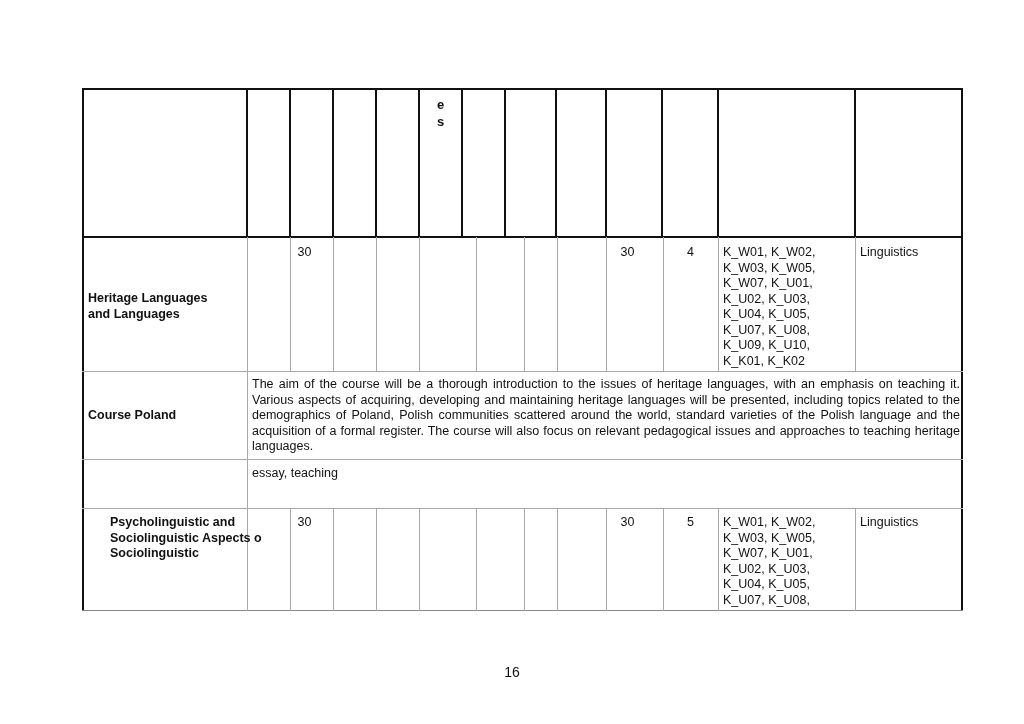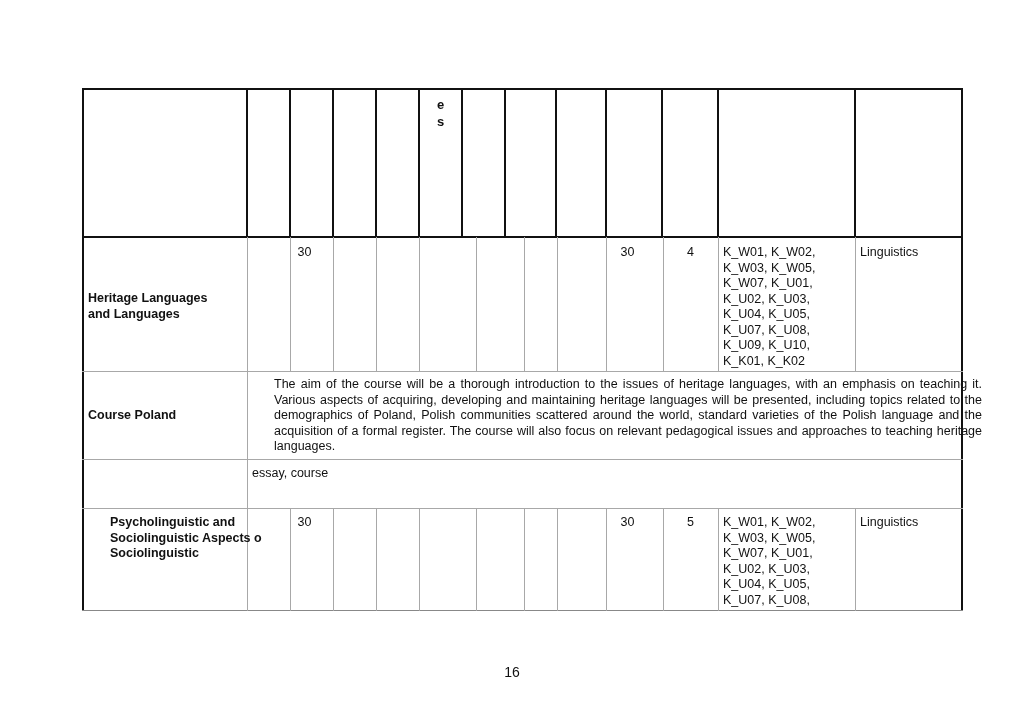--- a/index.html
+++ b/index.html
@@ -8,21 +8,21 @@
   .page { position: absolute; left: 0; top: 0; width: 1024px; height: 724px; }
   .tbl { position: absolute; left: 82px; top: 88px; width: 881px; height: 523px; }
   .cell { position: absolute; box-sizing: border-box; font-size: 12.5px; line-height: 15.5px; }
   .bold { font-weight: bold; }
   .vline { position: absolute; background: #a8a8a8; width: 1px; }
   .vline.dark { background: #111; width: 2px; }
   .hline { position: absolute; background: #a8a8a8; height: 1px; }
   .hline.dark { background: #111; height: 2px; }
   .num { text-align: center; }
   .page-number { position: absolute; left: 0; width: 1024px; top: 664px; text-align: center; font-size: 14px; }
-  .para { text-align: justify; text-align-last: left; margin-left: 22px; }
+  .para { text-align: justify; text-align-last: left; }
 </style>
 </head>
 <body>
 
 <div class="page">
   <div class="tbl">
 
     <div class="hline dark" style="left:0;top:0;width:881px;"></div>
     <div class="hline dark" style="left:0;top:148px;width:881px;"></div>
 
@@ -78,21 +78,21 @@
         <div>K_K01, K_K02</div>
       </div>
     <div class="cell" style="left:778px;top:157px;width:100px;">Linguistics</div>
 
     <div class="hline" style="left:0;top:371px;width:881px;"></div>
     <div class="vline" style="left:165px;top:283px;height:137px;"></div>
     <div class="cell bold" style="left:6px;top:320px;width:158px;">Course Poland</div>
     <div class="cell para" style="left:170px;top:289px;width:708px;">The aim of the course will be a thorough introduction to the issues of heritage languages, with an emphasis on teaching it. Various aspects of acquiring, developing and maintaining heritage languages will be presented, including topics related to the demographics of Poland, Polish communities scattered around the world, standard varieties of the Polish language and the acquisition of a formal register. The course will also focus on relevant pedagogical issues and approaches to teaching heritage languages.</div>
 
     <div class="hline" style="left:0;top:420px;width:881px;"></div>
-    <div class="cell" style="left:170px;top:378px;width:700px;">essay, course</div>
+    <div class="cell" style="left:170px;top:378px;width:700px;">essay, teaching</div>
 
     <div class="hline" style="left:0;top:522px;width:881px;background:#888;"></div>
     <div class="vline" style="left:165px;top:420px;height:103px;"></div>
     <div class="vline" style="left:208px;top:420px;height:103px;"></div>
     <div class="vline" style="left:251px;top:420px;height:103px;"></div>
     <div class="vline" style="left:294px;top:420px;height:103px;"></div>
     <div class="vline" style="left:337px;top:420px;height:103px;"></div>
     <div class="vline" style="left:394px;top:420px;height:103px;"></div>
     <div class="vline" style="left:442px;top:420px;height:103px;"></div>
     <div class="vline" style="left:475px;top:420px;height:103px;"></div>

